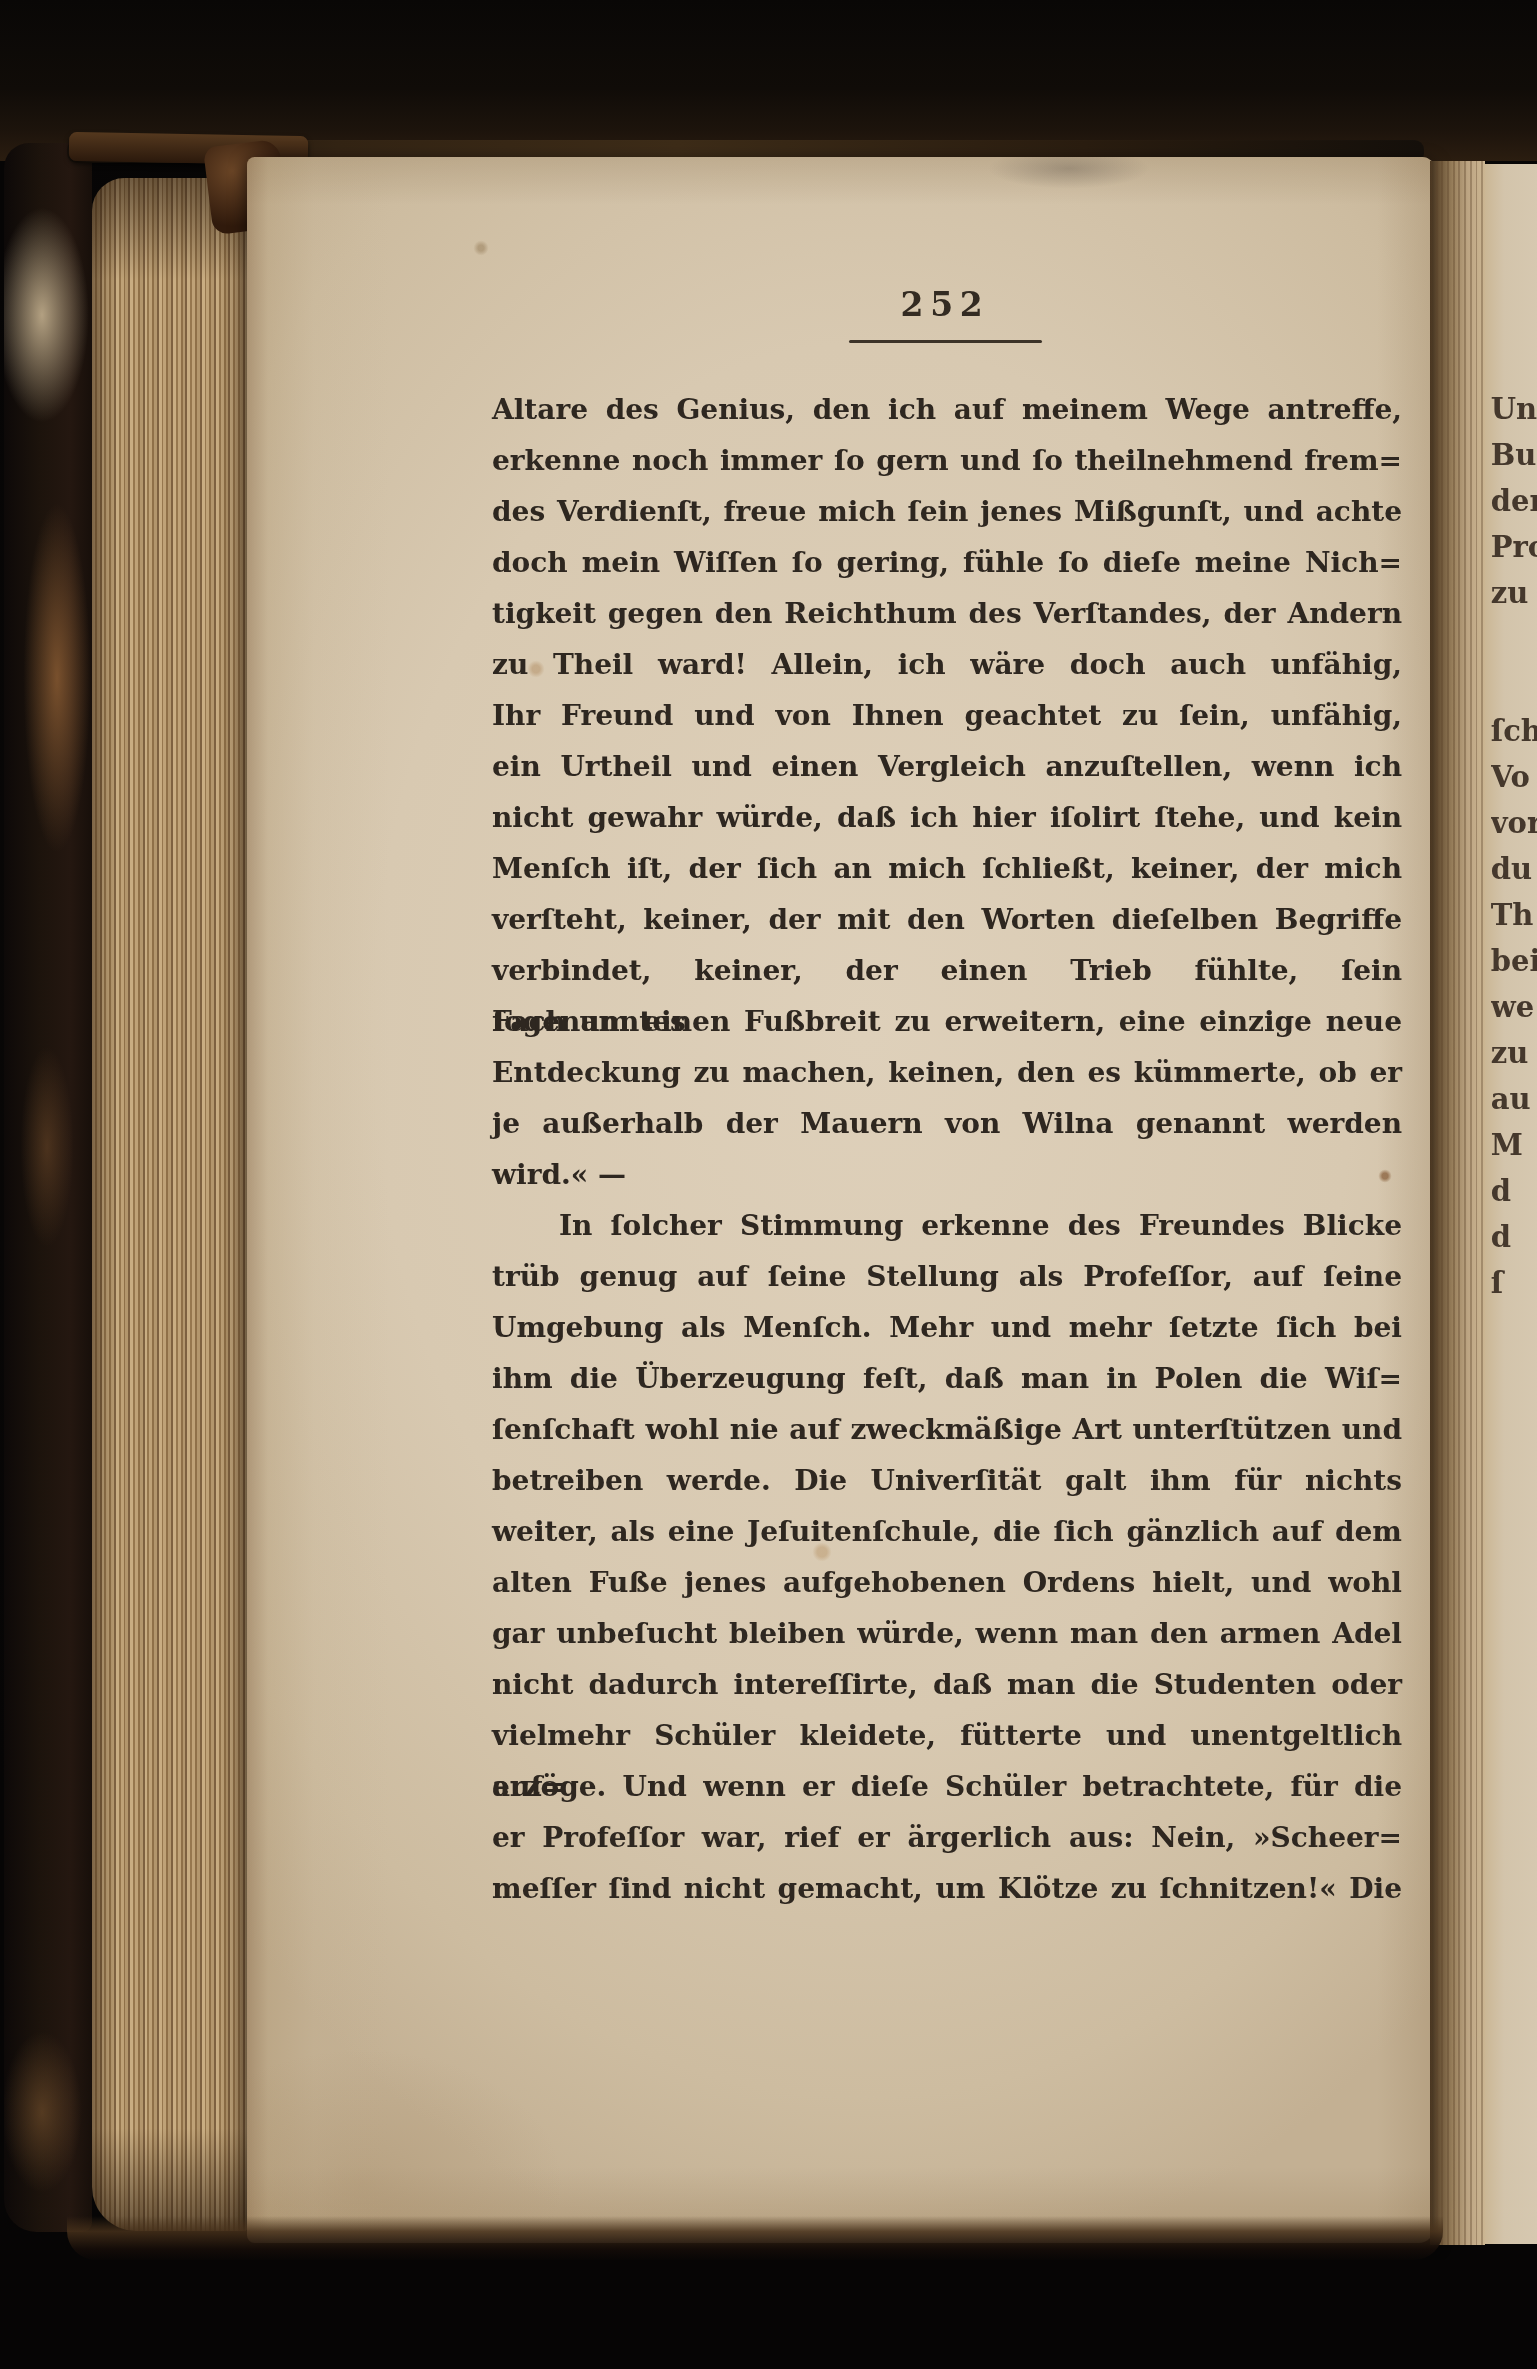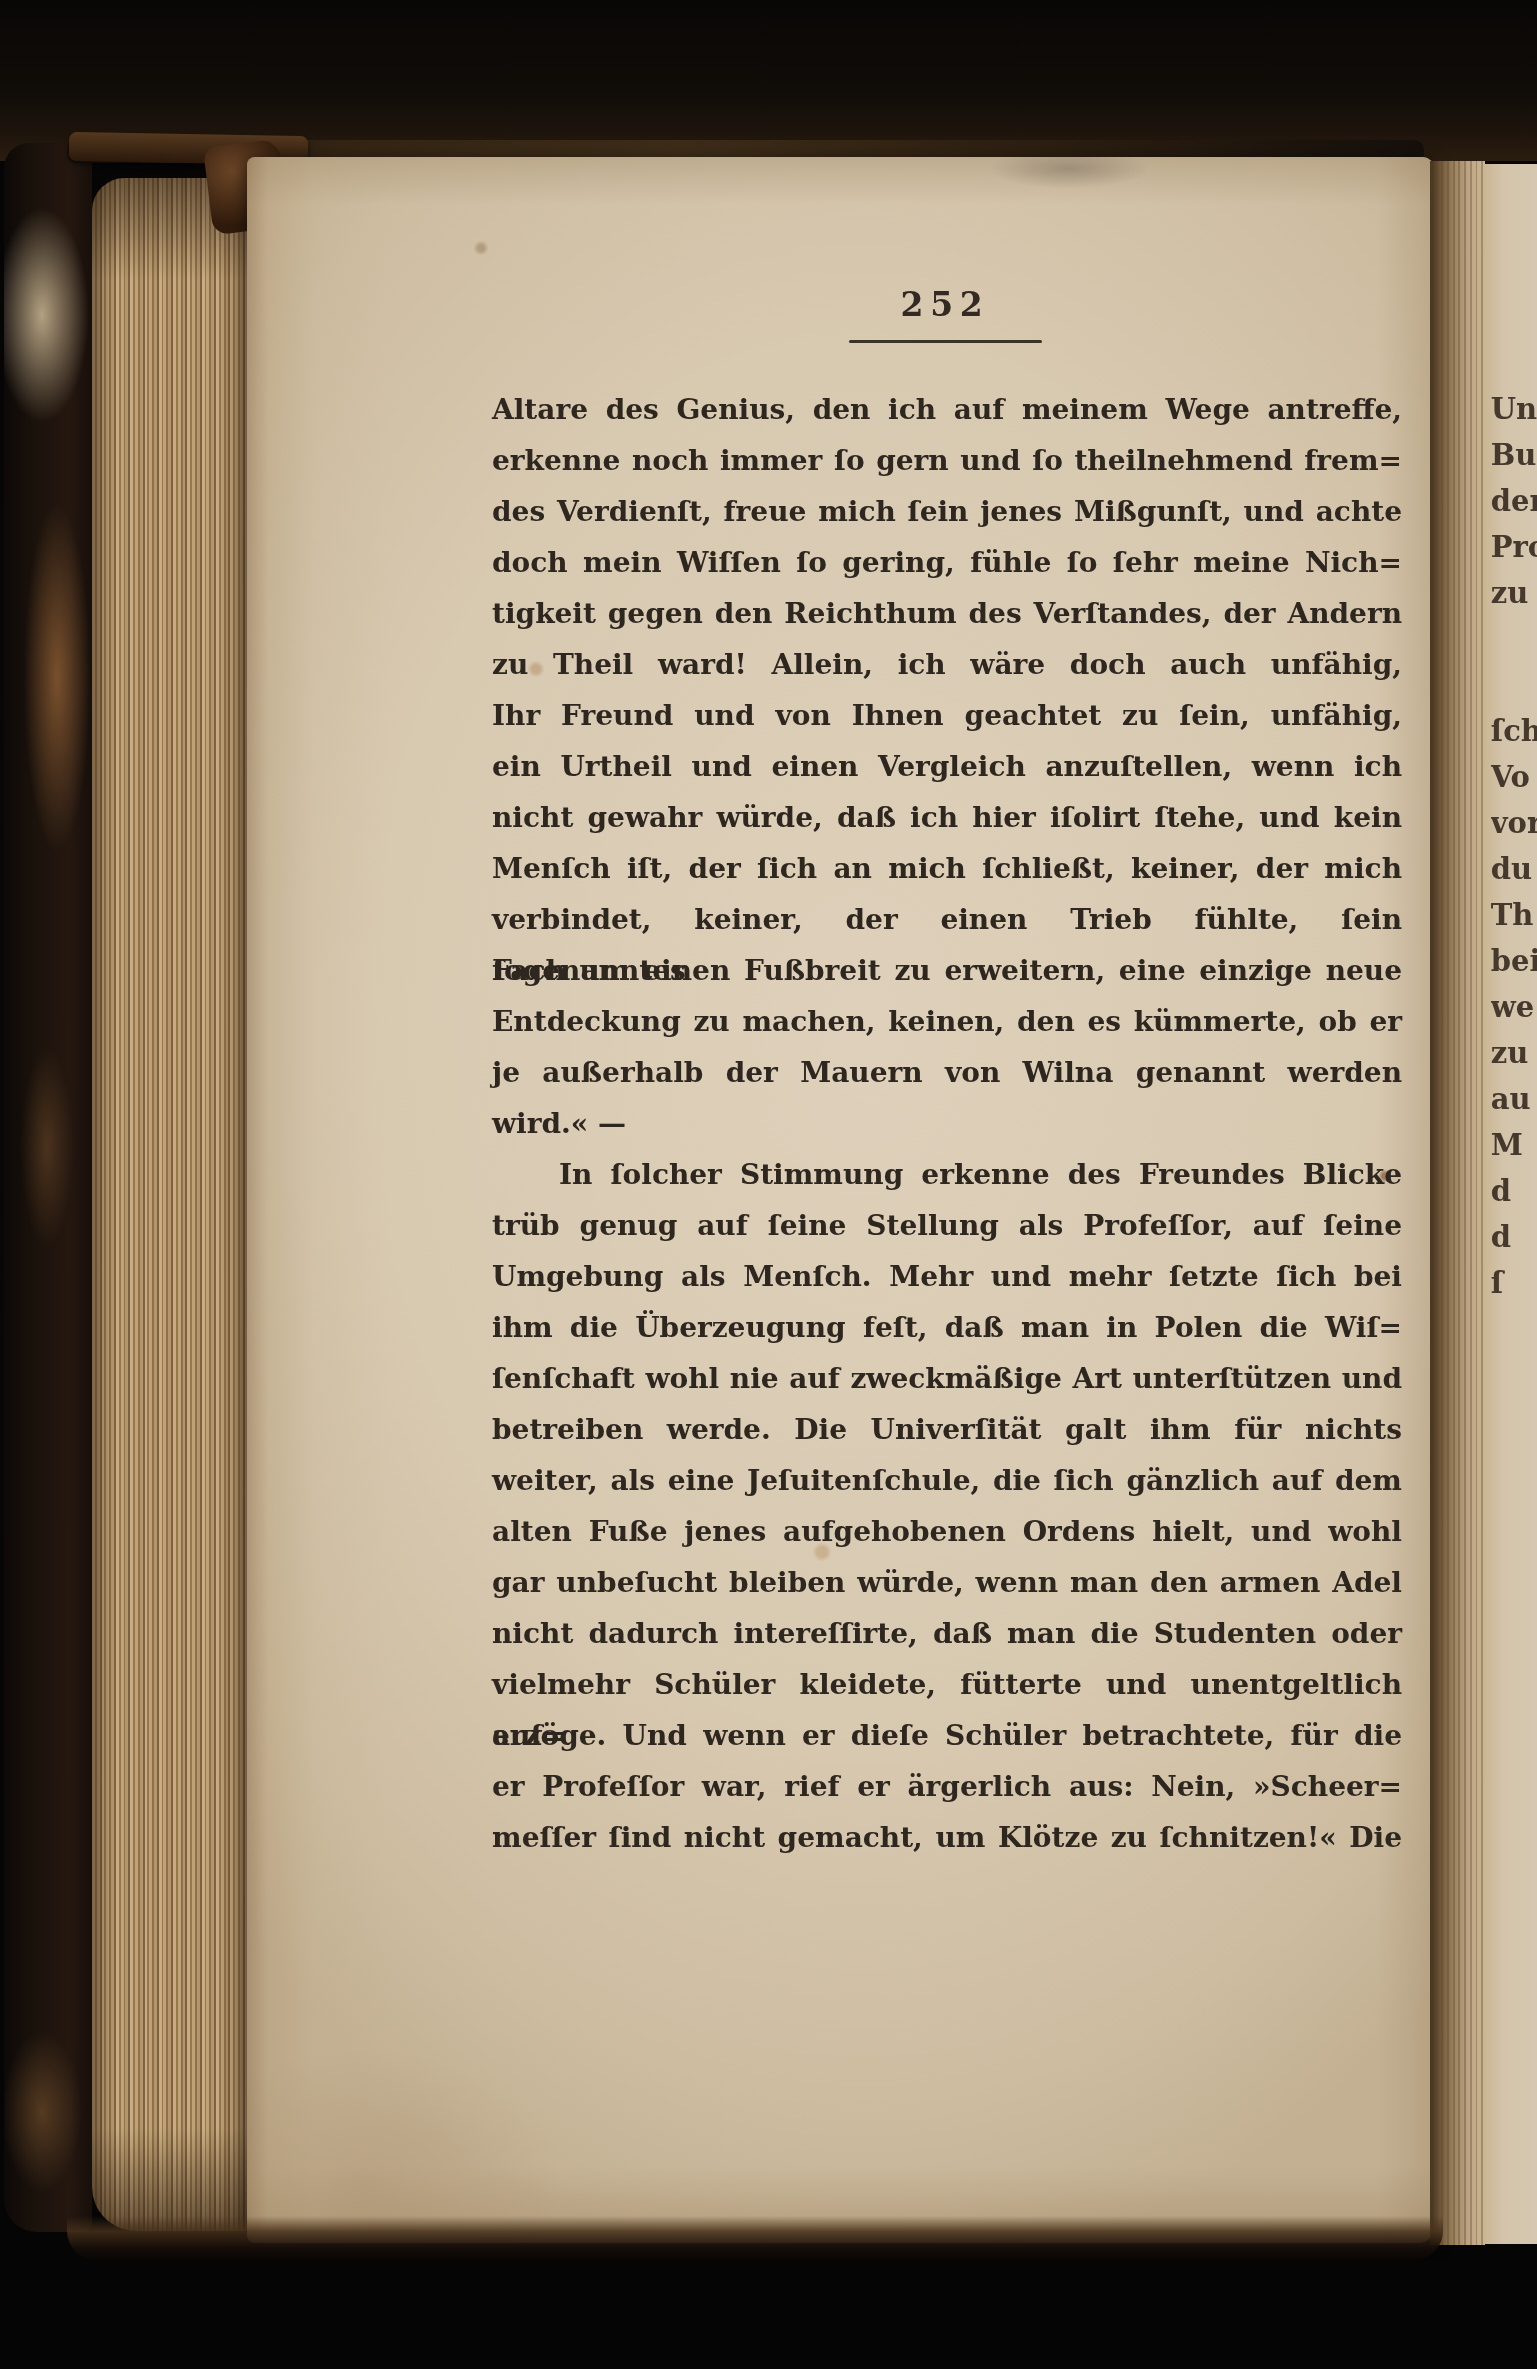--- a/index.html
+++ b/index.html
@@ -110,27 +110,28 @@
   <div class="clasp-knob"></div>
 
   <div class="page">
     <div class="pagenum">252</div>
     <div class="pagenum-rule"></div>
 
     <div class="textblock">
       <div class="line">Altare des Genius, den ich auf meinem Wege antreffe,</div>
       <div class="line">erkenne noch immer ſo gern und ſo theilnehmend frem=</div>
       <div class="line">des Verdienſt, freue mich ſein jenes Mißgunſt, und achte</div>
-      <div class="line">doch mein Wiſſen ſo gering, fühle ſo ſehr meine Nich=</div>
+      <div class="line">doch mein Wiſſen ſo gering, fühle ſo dieſe meine Nich=</div>
       <div class="line">tigkeit gegen den Reichthum des Verſtandes, der Andern</div>
       <div class="line">zu Theil ward!  Allein, ich wäre doch auch unfähig,</div>
       <div class="line">Ihr Freund und von Ihnen geachtet zu ſein, unfähig,</div>
       <div class="line">ein Urtheil und einen Vergleich anzuſtellen, wenn ich</div>
       <div class="line">nicht gewahr würde, daß ich hier iſolirt ſtehe, und kein</div>
       <div class="line">Menſch iſt, der ſich an mich ſchließt, keiner, der mich</div>
+      <div class="line">verſteht, keiner, der mit den Worten dieſelben Begriffe</div>
       <div class="line">verbindet, keiner, der einen Trieb fühlte, ſein ſogenanntes</div>
       <div class="line">Fach um einen Fußbreit zu erweitern, eine einzige neue</div>
       <div class="line">Entdeckung zu machen, keinen, den es kümmerte, ob er</div>
       <div class="line">je außerhalb der Mauern von Wilna genannt werden</div>
       <div class="line short">wird.« —</div>
       <div class="line indent">In ſolcher Stimmung erkenne des Freundes Blicke</div>
       <div class="line">trüb genug auf ſeine Stellung als Profeſſor, auf ſeine</div>
       <div class="line">Umgebung als Menſch.  Mehr und mehr ſetzte ſich bei</div>
       <div class="line">ihm die Überzeugung feſt, daß man in Polen die Wiſ=</div>
       <div class="line">ſenſchaft wohl nie auf zweckmäßige Art unterſtützen und</div>

